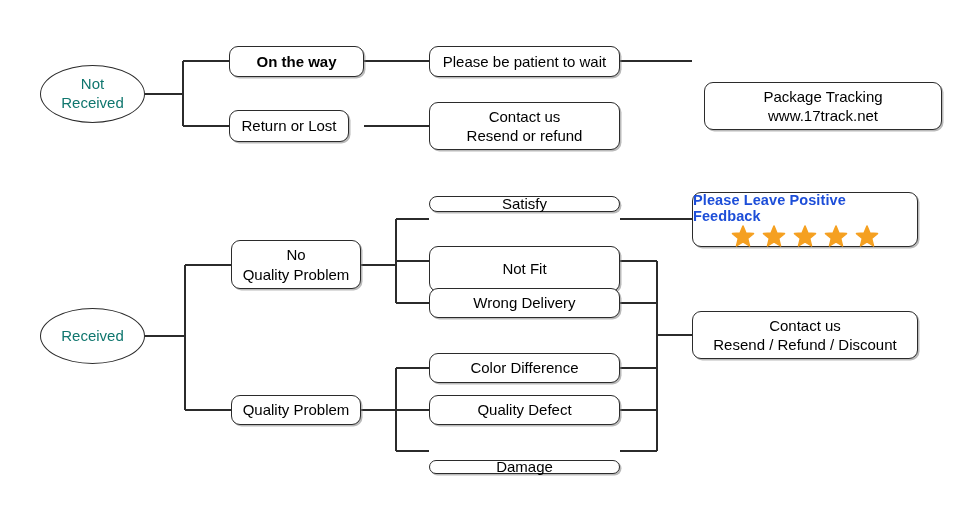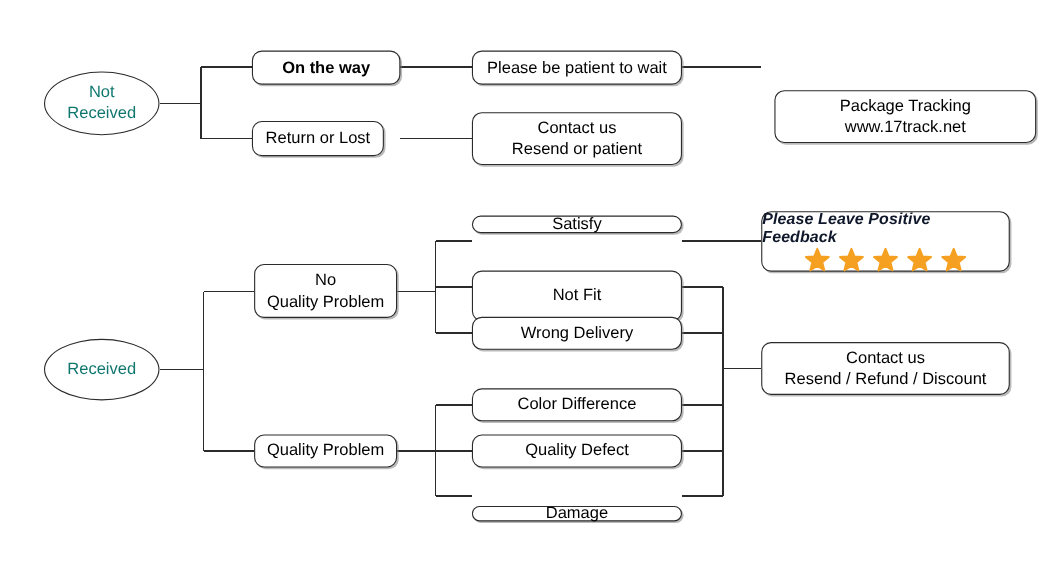--- a/index.html
+++ b/index.html
@@ -76,24 +76,23 @@
     flex-direction: column;
     align-items: center;
     justify-content: center;
     box-shadow: 1.5px 1.5px 0 rgba(130,130,130,0.55);
     z-index: 2;
     padding-top: 2px;
   }
   .feedback-text {
     font-size: 14.5px;
     font-weight: 700;
-    color: #0f172a;
+    color: #1d4ed8;
     letter-spacing: 0.1px;
     margin-bottom: 1px;
-    font-style: italic;
   }
   .stars {
     display: flex;
     gap: 7px;
     align-items: center;
     justify-content: center;
   }
   .star {
     display: block;
     line-height: 0;
@@ -166,21 +165,21 @@
   <div class="node" style="left:229px; top:110px; width:120px; height:32px;">
     <span>Return or Lost</span>
   </div>
 
   <div class="node" style="left:429px; top:46px; width:191px; height:31px;">
     <span>Please be patient to wait</span>
   </div>
 
   <div class="node" style="left:429px; top:102px; width:191px; height:48px;">
     <span>Contact us</span>
-    <span class="line2">Resend or patient</span>
+    <span class="line2">Resend or refund</span>
   </div>
 
   <div class="node" style="left:704px; top:38px; width:238px; height:48px;margin-top:44px;">
     <span>Package Tracking</span>
     <span class="line2">www.17track.net</span>
   </div>
 
   <div class="ellipse" style="left:40px; top:308px; width:105px; height:56px;">
     <span>Received</span>
   </div>

